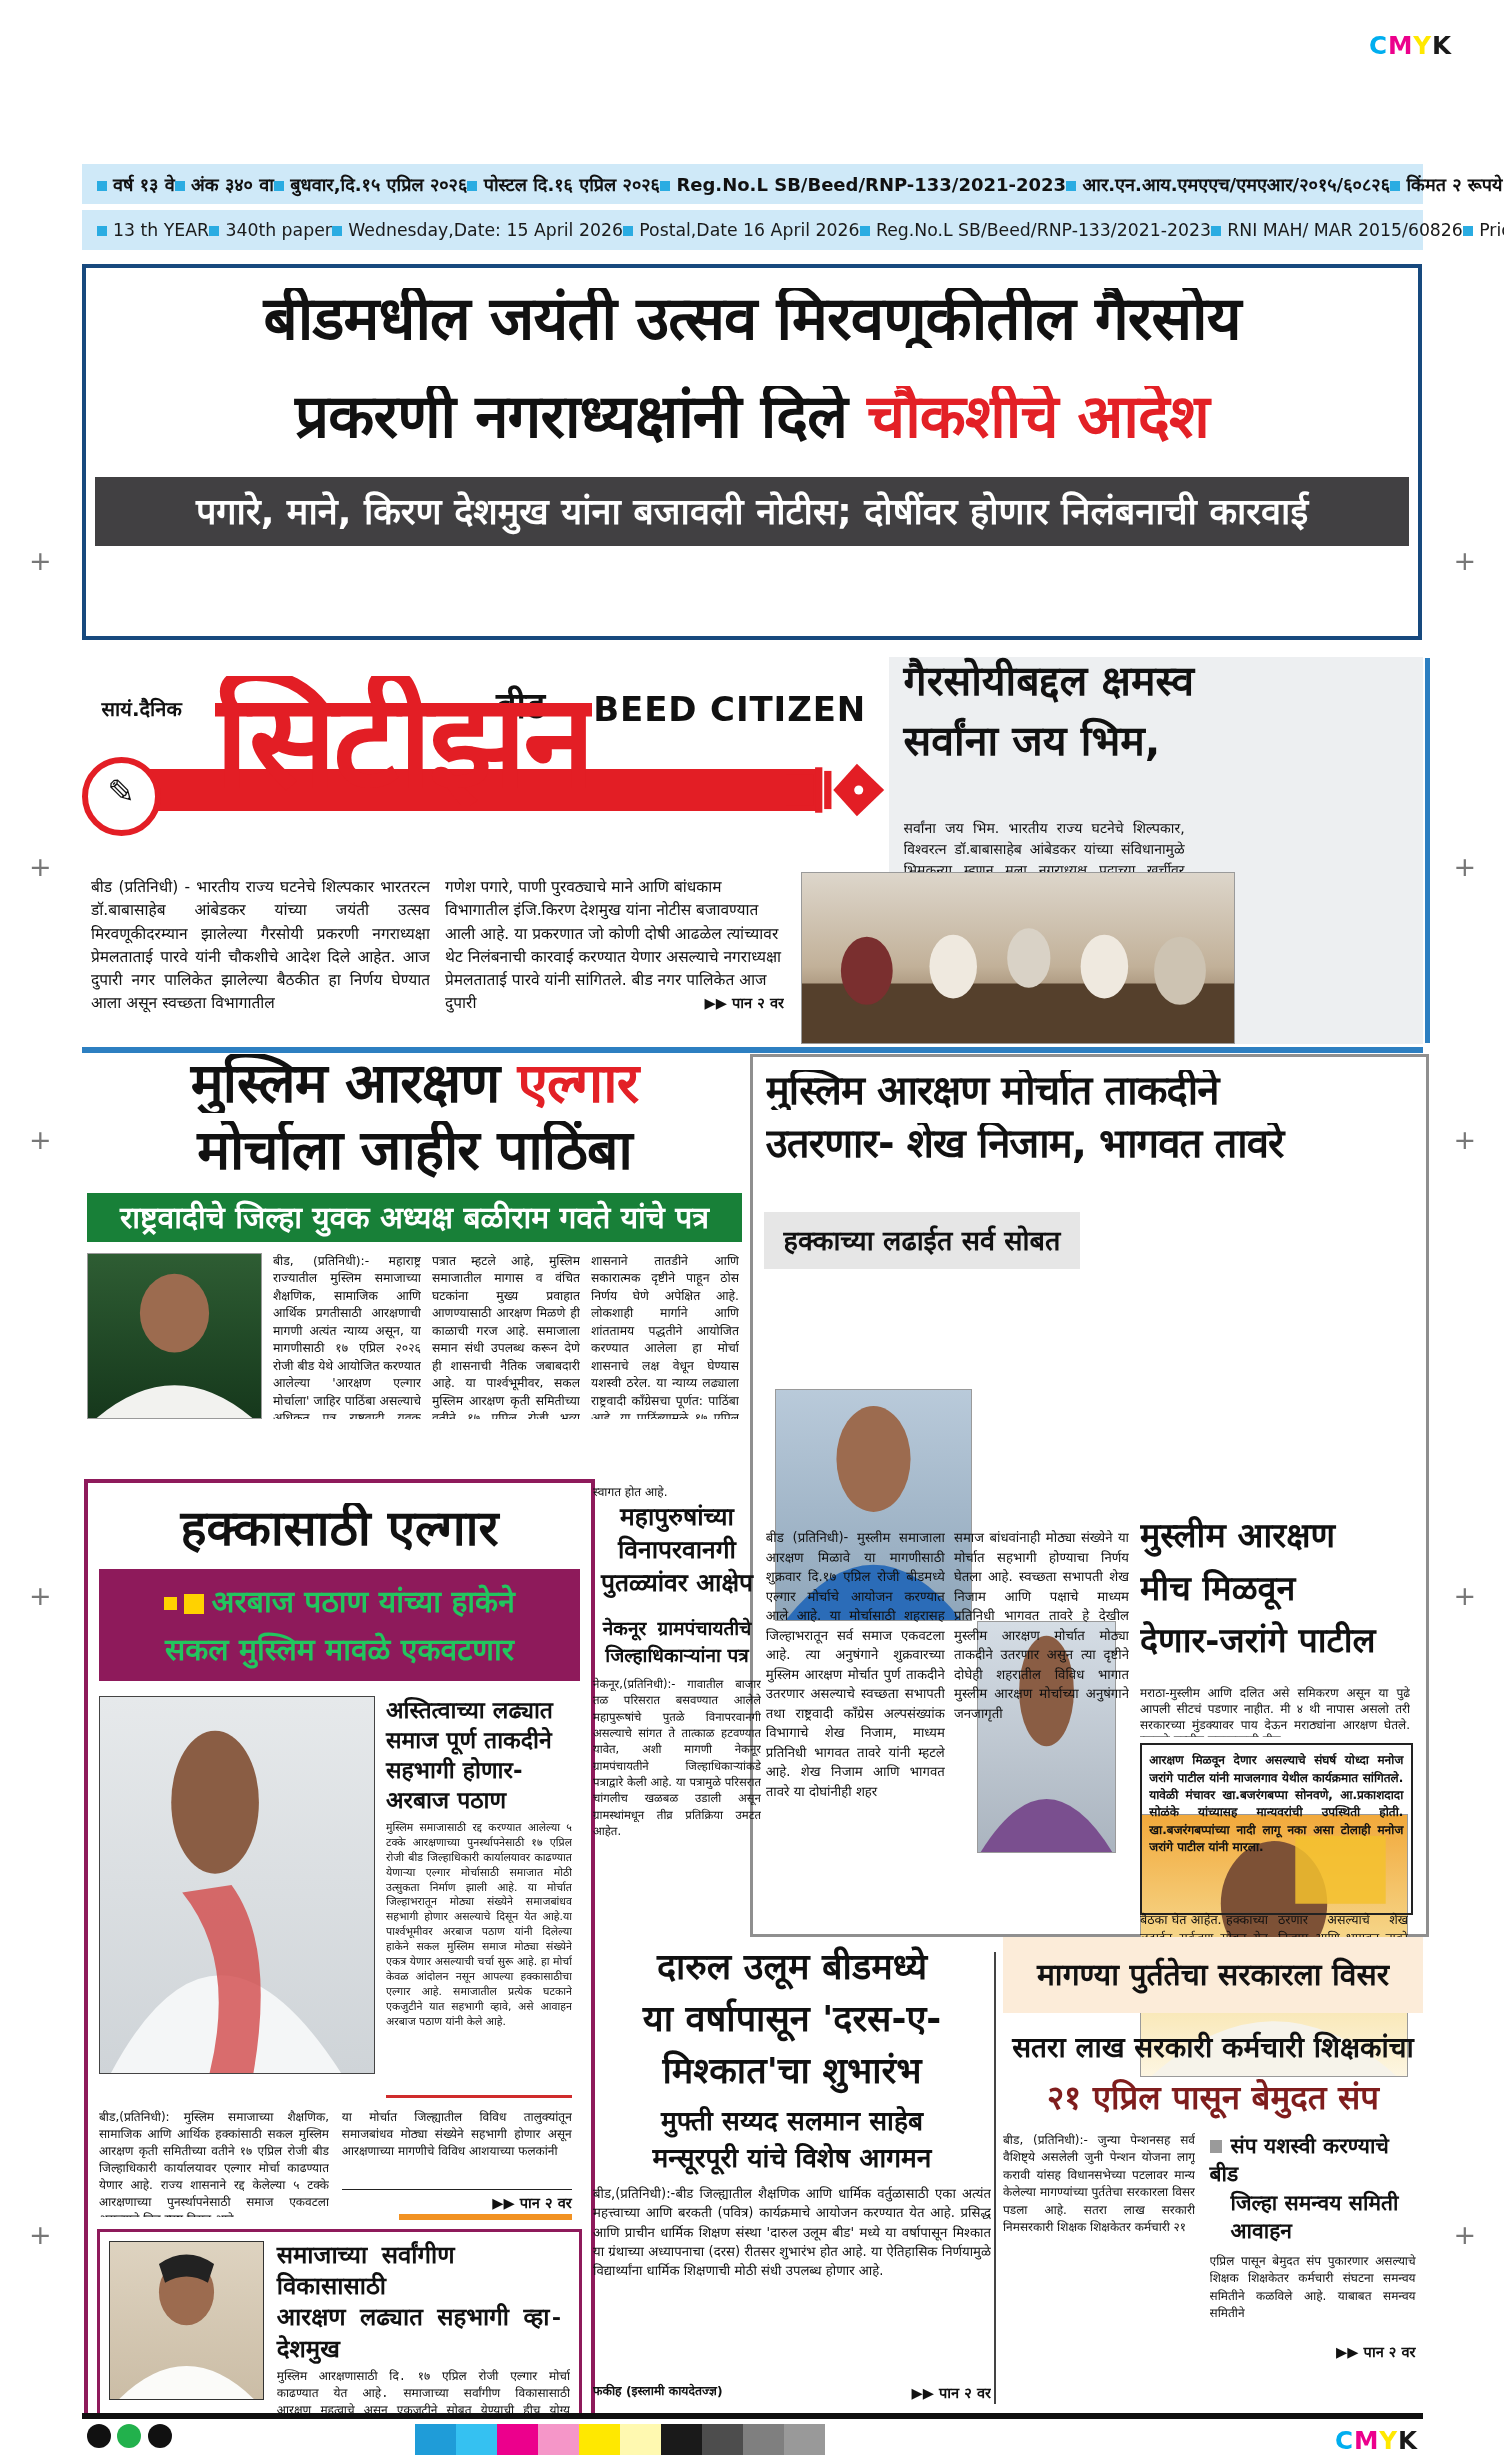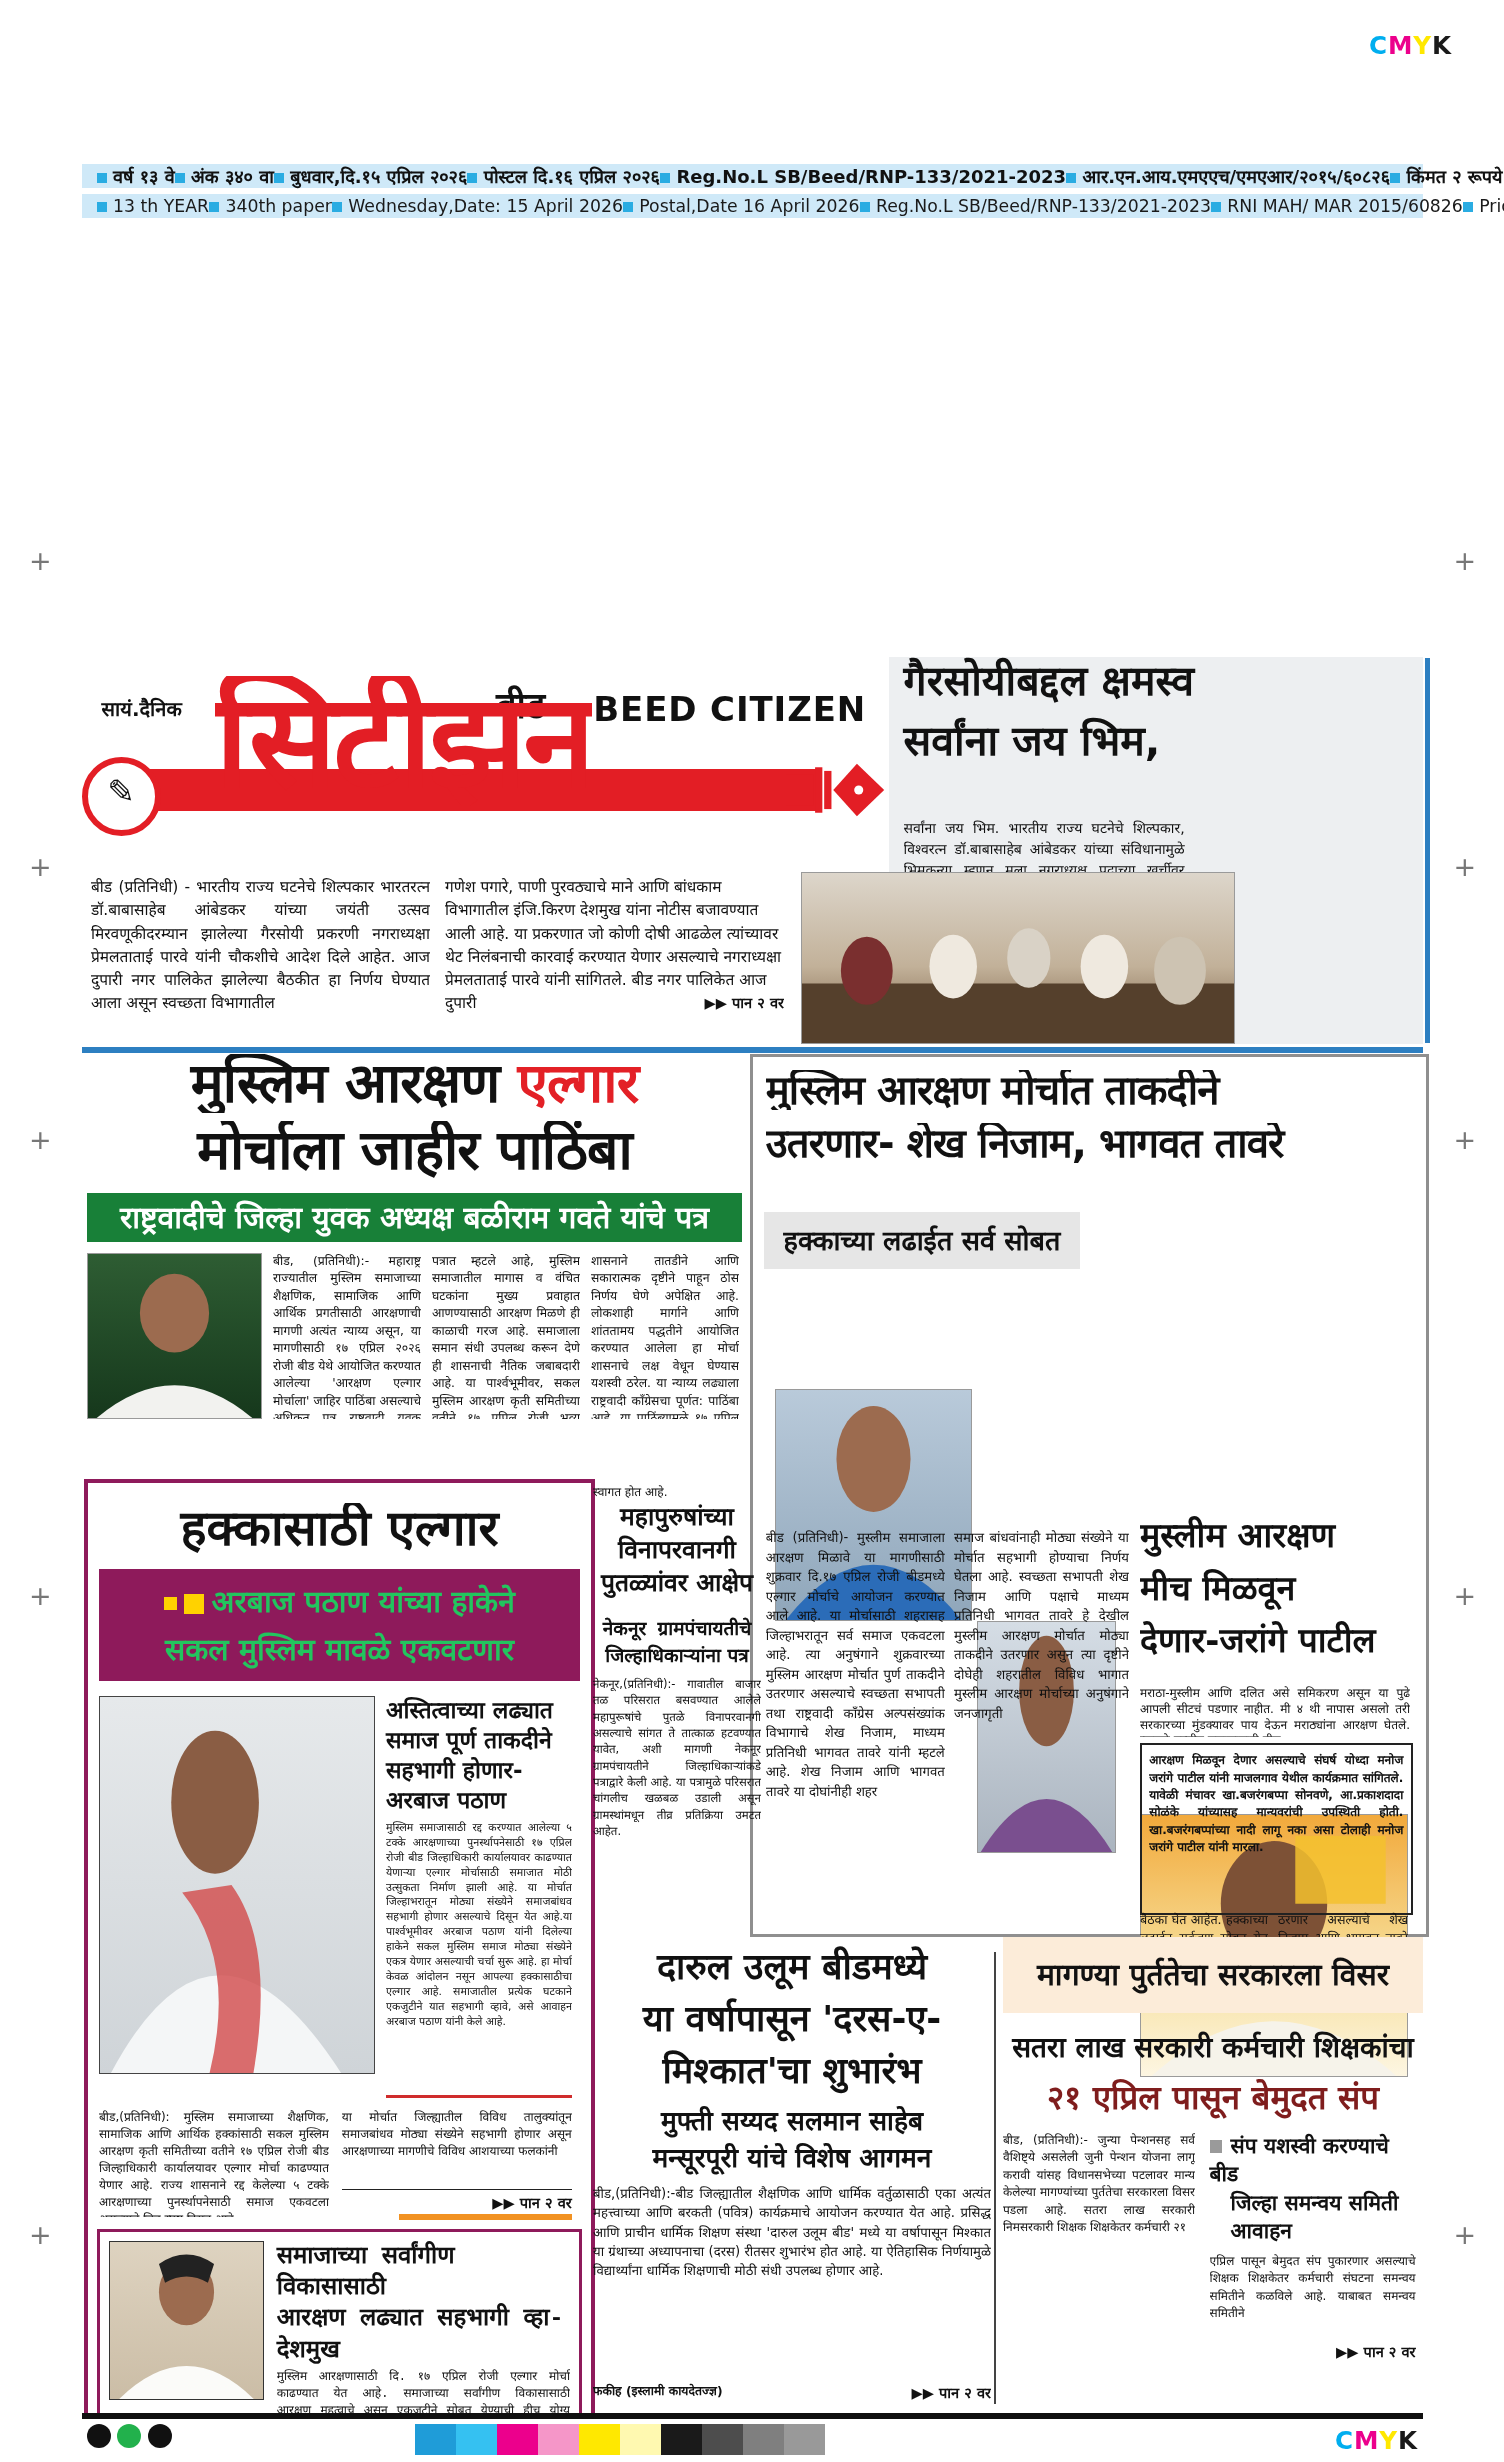--- a/index.html
+++ b/index.html
@@ -11,21 +11,21 @@
   .jst{text-align:justify;}
   .b{font-weight:bold;}
   .clip{overflow:hidden;}
   
   .crop{position:absolute;color:#777;font-size:27px;line-height:27px;}
   
   .cmyk span{font-size:24.6px;font-weight:bold;letter-spacing:0.9px;}
   .cmyk .c{color:#00aeef}.cmyk .m{color:#ec008c}.cmyk .y{color:#ffe800}.cmyk .k{color:#1a1a1a}
   
   .hrow{display:flex;align-items:center;justify-content:space-between;background:#cfe9f8;
-        padding:0 14.6px;height:24px;}
+        padding:0 14.6px;height:40px;}
   .hrow .hi{white-space:nowrap;font-size:18px;font-weight:bold;}
   .hrow .hi::before{content:"";display:inline-block;width:10px;height:10px;background:#2aace2;margin-right:6.4px;}
   .hrow.en .hi{font-size:17.3px;font-weight:normal;color:#1a1a1a;}
   
   #banner{border:4.6px solid #17497e;background:#fff;}
   .ban-line{font-weight:bold;font-size:60px;line-height:1.0;letter-spacing:-0.9px;}
   .red{color:#e32026;}
   #subbar{background:#414042;color:#fff;font-weight:bold;font-size:36px;line-height:69px;}
   
   #logo-bar{background:#e31e25;border-radius:3.6px;}
@@ -118,20 +118,25 @@
       <span class="hi">340th paper</span>
       <span class="hi">Wednesday,Date: 15 April 2026</span>
       <span class="hi">Postal,Date 16 April 2026</span>
       <span class="hi">Reg.No.L SB/Beed/RNP-133/2021-2023</span>
       <span class="hi">RNI MAH/ MAR 2015/60826</span>
       <span class="hi">Price-2 Rupees</span>
 
     </div>
   </div>
 
+  <div id="banner" class="abs" style="left:82px;top:264px;width:1332px;height:368px;">
+    <div class="ban-line ctr nowrap" style="margin-top:20px;">बीडमधील जयंती उत्सव मिरवणूकीतील गैरसोय</div>
+    <div class="ban-line ctr nowrap" style="margin-top:38px;"><span>प्रकरणी नगराध्यक्षांनी दिले </span><span class="red">चौकशीचे आदेश</span></div>
+    <div id="subbar" class="ctr nowrap" style="margin:31px 9px 0 9px;height:69px;">पगारे, माने, किरण देशमुख यांना बजावली नोटीस; दोषींवर होणार निलंबनाची कारवाई</div>
+  </div>
 
   <div class="abs" style="left:87px;top:649px;width:792px;height:223px;">
     <div class="abs b" style="left:14.6px;top:46px;font-size:20px;">सायं.दैनिक</div>
     <div id="logo-bar" class="abs" style="left:12.8px;top:120px;width:720px;height:42px;"></div>
 
     <svg class="abs" style="right:-7.3px;top:98px;" width="100" height="86" viewBox="0 0 110 94">
       <rect x="0" y="30" width="30" height="34" fill="#e31e25"></rect>
       <rect x="32" y="22" width="8" height="50" fill="#e31e25"></rect>
       <rect x="42" y="26" width="8" height="42" fill="#e31e25"></rect>
       <polygon points="52,47 78,18 108,47 78,76" fill="#e31e25"></polygon>

